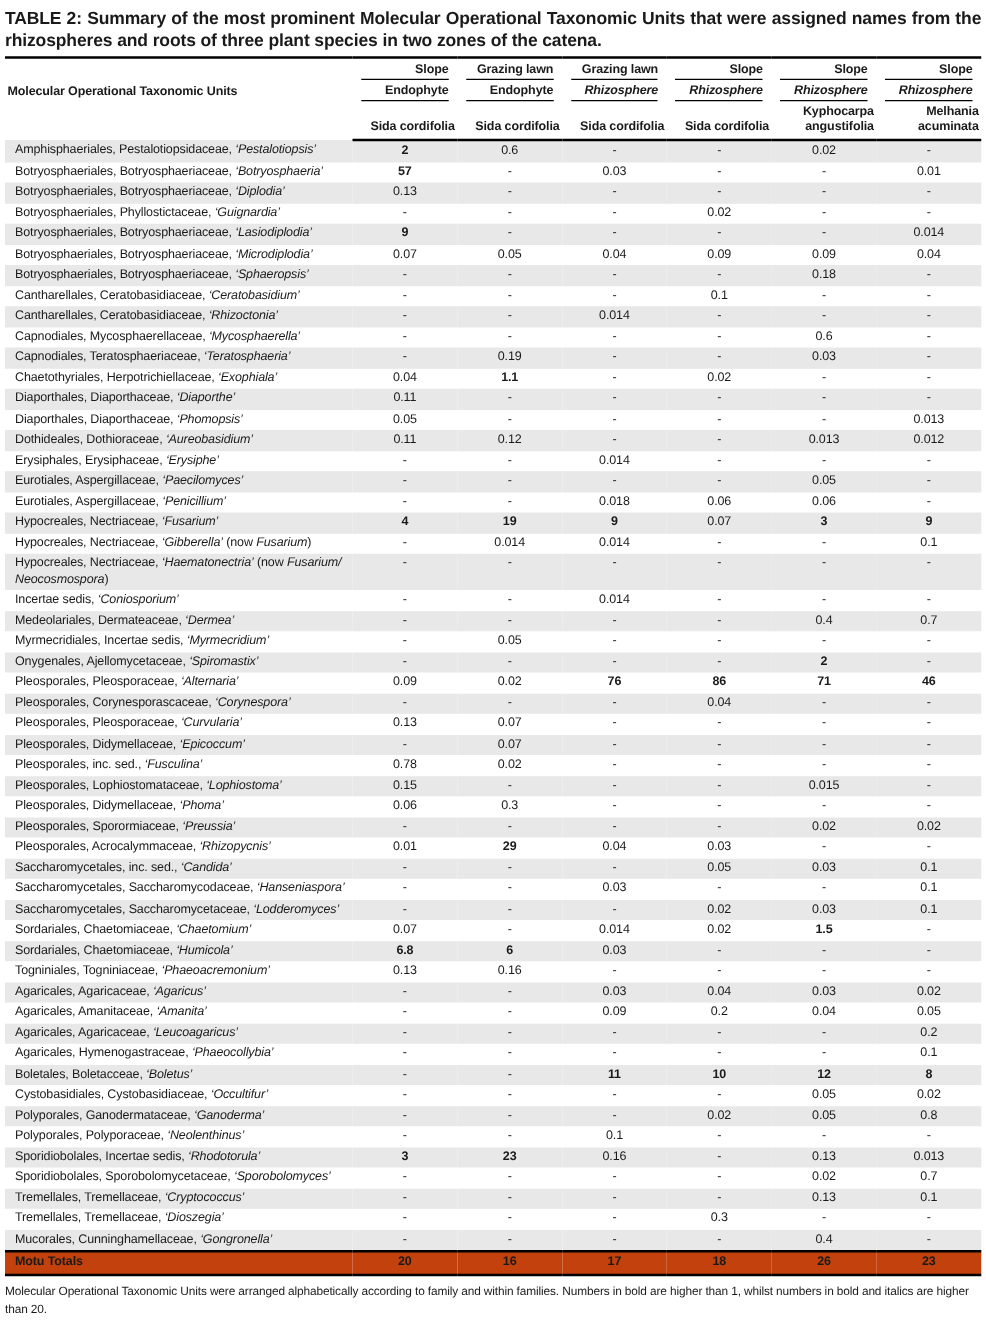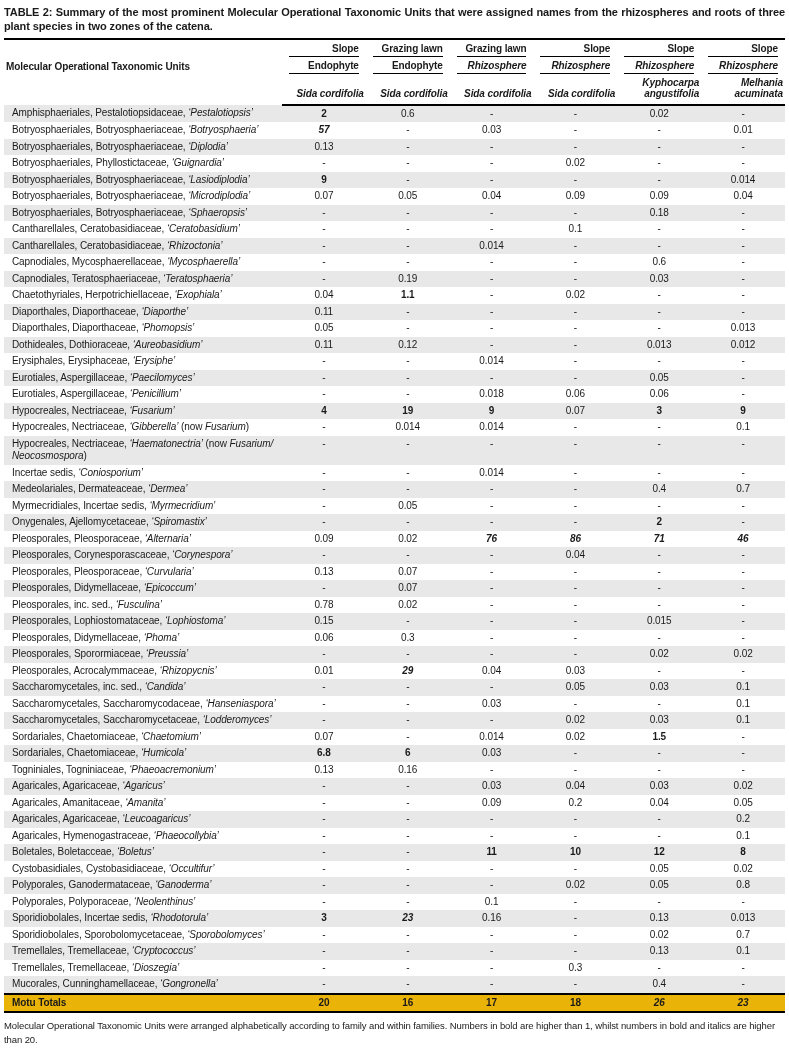--- a/index.html
+++ b/index.html
@@ -4,21 +4,21 @@
 <style>
   html, body { margin: 0; padding: 0; background: #fff; }
   body {
     font-family: "Liberation Sans", sans-serif;
     color: #1a1a1a;
     letter-spacing: -0.1px;
   }
   .page { width: 789px; box-sizing: border-box; padding: 3px 4px 0 4px; }
 
   .title {
-    font-size: 11px;
+    font-size: 14px;
     font-weight: bold;
     line-height: 1.3;
     text-align: justify;
     margin: 2px 0 4px 0;
   }
 
   table.motu {
     width: 100%;
     border-collapse: collapse;
     table-layout: fixed;
@@ -41,42 +41,41 @@
   thead tr.species-row th { border-bottom: 2.5px solid #000; }
   .hu {
     display: block;
     margin: 0 7px;
     padding: 3px 0 2px 0;
     border-bottom: 1.4px solid #000;
   }
   .hs {
     display: block;
     padding: 3px 2px 4px 2px;
-    font-style: italic;
     line-height: 1.15;
   }
   th .it { font-style: italic; }
 
   tbody td, tfoot td {
     font-size: 10px;
     line-height: 12.5px;
     padding: 2px 2px;
     vertical-align: top;
   }
   tbody td.name, tfoot td.name { text-align: left; padding-left: 8px; }
   tbody td.val, tfoot td.val { text-align: center; }
   tbody tr:nth-child(odd) { background: #e8e8e8; }
   td.name i { font-style: italic; }
   .b  { font-weight: bold; }
-  .bi { font-weight: bold; font-style: italic; }
+  .bi { font-weight: bold; }
 
   tfoot tr {
     border-top: 2px solid #000;
     border-bottom: 2.5px solid #000;
-    background: #eab308;
+    background: #c2410c;
   }
   tfoot td { font-weight: bold; }
 
   .footnotes { margin-top: 6px; }
   .footnotes p {
     margin: 0 0 2px 0;
     font-size: 9.5px;
     line-height: 1.45;
   }
 </style>

